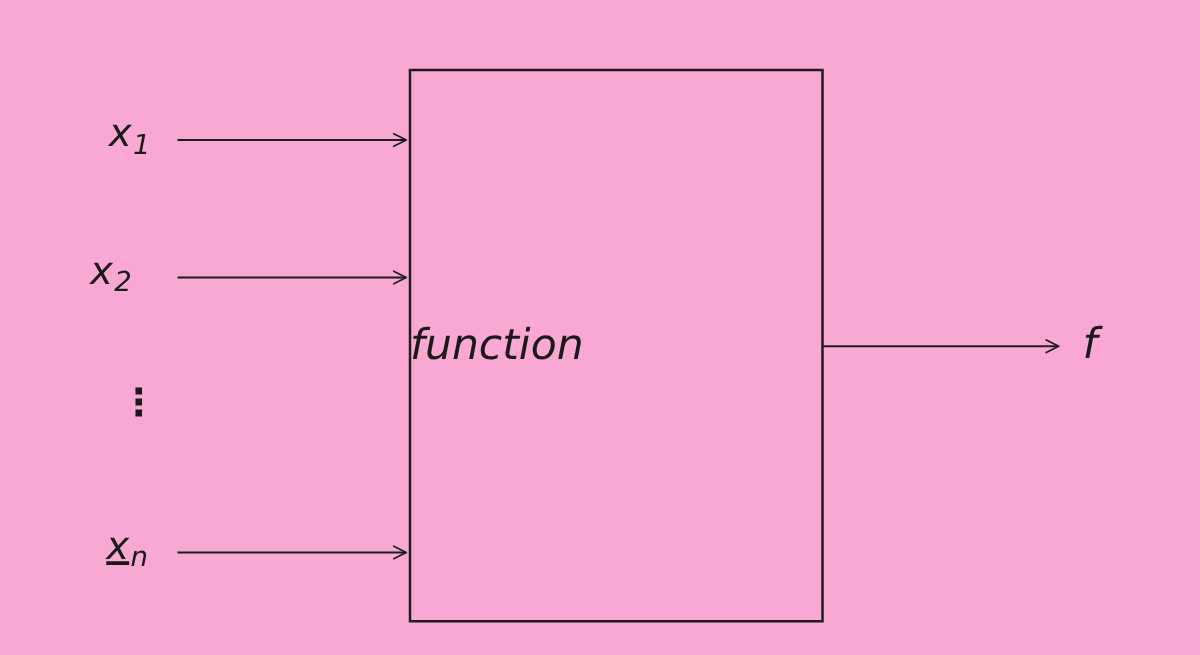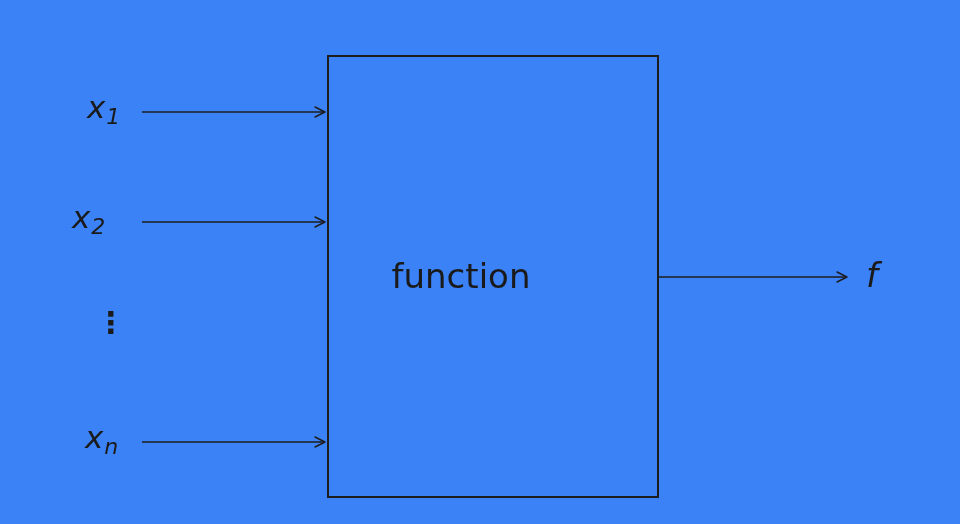--- a/index.html
+++ b/index.html
@@ -6,21 +6,21 @@
     margin: 0;
     padding: 0;
   }
   body {
     font-family: "DejaVu Sans", "Liberation Sans", sans-serif;
   }
   .canvas {
     position: relative;
     width: 960px;
     height: 524px;
-    background: #3b82f6;
+    background: #f9a8d4;
     overflow: hidden;
   }
   .svg-layer {
     position: absolute;
     left: 0;
     top: 0;
     width: 960px;
     height: 524px;
   }
   .var-label {
@@ -45,37 +45,37 @@
     font-size: 30px;
     font-weight: bold;
     color: #1a1a1a;
     line-height: 1.1;
   }
   .box-label {
     position: absolute;
     left: 328px;
     top: 259px;
     width: 266px;
-    text-align: center;
+    font-style: italic;
     font-size: 34px;
     color: #1a1a1a;
     line-height: 1;
   }
   .output-label {
     position: absolute;
     left: 866px;
     top: 258px;
     font-style: italic;
     font-size: 34px;
     color: #1a1a1a;
     line-height: 1;
   }
   .input-1 { left: 87px; top: 92px; }
   .input-2 { left: 72px; top: 202px; }
-  .input-n { left: 85px; top: 422px; }
+  .input-n { left: 85px; top: 422px; text-decoration: underline; }
 </style>
 </head>
 <body>
 
 <div class="canvas">
 
   <svg class="svg-layer" viewBox="0 0 960 524">
     <defs>
       <marker id="arrowhead" markerWidth="14" markerHeight="14" refX="10" refY="6" orient="auto" markerUnits="userSpaceOnUse">
         <path d="M1,1 L11,6 L1,11" fill="none" stroke="#1d1d1d" stroke-width="1.4" stroke-linecap="round" stroke-linejoin="round"></path>

